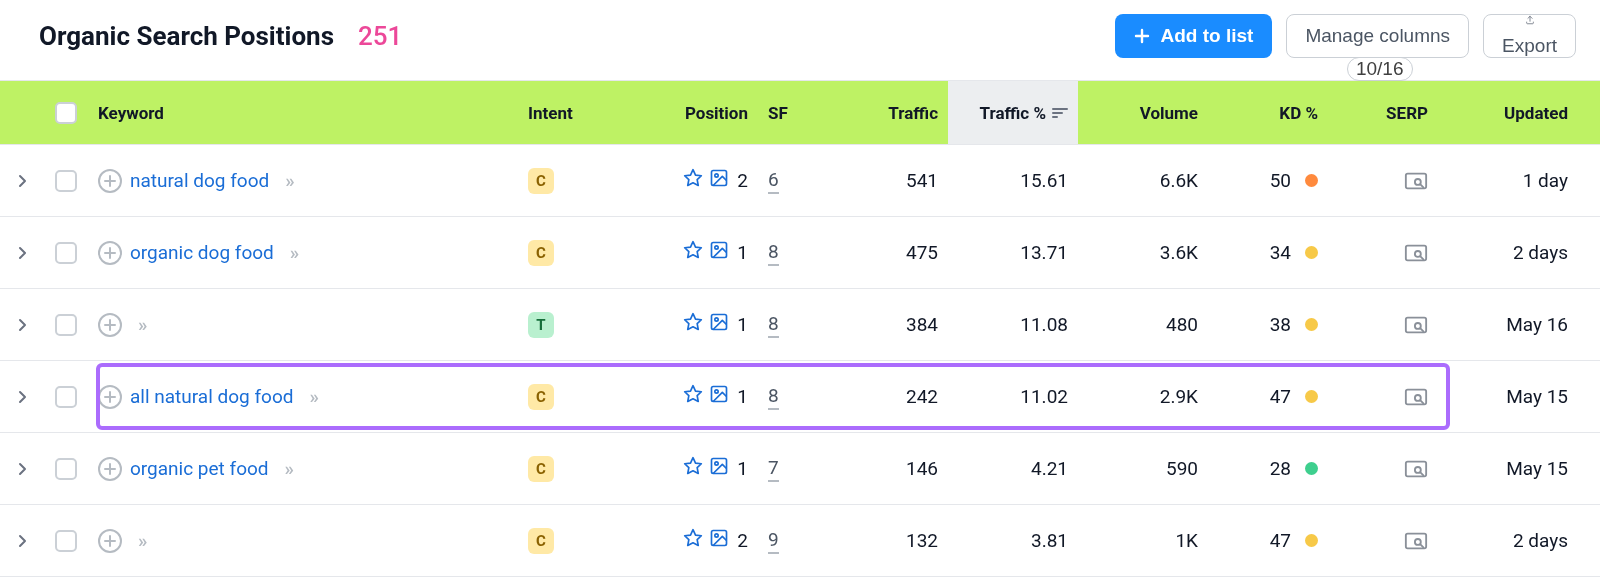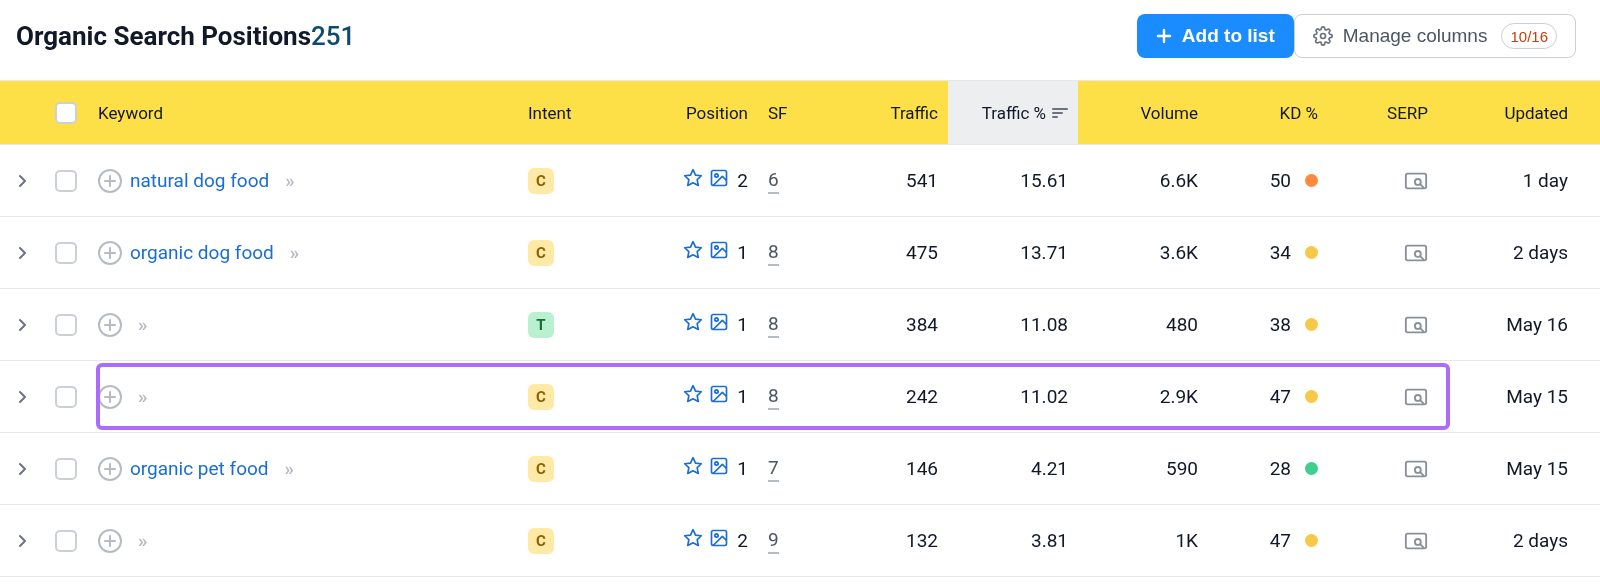--- a/index.html
+++ b/index.html
@@ -10,32 +10,34 @@
     color: #111827;
     background: #fff;
     width: 1600px;
   }
   .page { width: 1600px; }
 
   
   .toolbar {
     display: flex;
     align-items: center;
-    padding: 14px 24px 22px 16px;
+    padding: 14px 24px 22px 39px;
+    gap: 14px;
     justify-content: flex-end;
   }
   .title {
     font-size: 26px;
     font-weight: 700;
     color: #111827;
   }
   .title-count {
     font-size: 26px;
     font-weight: 500;
-    color: #0c4a6e;
+    color: #ec4899;
+    margin-left: 10px;
   }
   .spacer { flex: 1; }
   .btn {
     display: inline-flex;
     align-items: center;
     gap: 10px;
     height: 44px;
     border-radius: 8px;
     padding: 0 18px;
     font-size: 19px;
@@ -47,48 +49,49 @@
   .btn-primary {
     background: #1a8cff;
     color: #fff;
     margin-left: 45px;
   }
   .btn-secondary {
     background: #fff;
     color: #4b5563;
     border-color: #cbd0d6;
     font-weight: 500;
+    flex-direction: column;
   }
   .btn-pill {
     display: inline-flex;
     align-items: center;
     justify-content: center;
     height: 26px;
     min-width: 48px;
     padding: 0 8px;
     border: 1px solid #cbd0d6;
     border-radius: 999px;
-    font-size: 15px;
-    color: #c2410c;
+    font-size: 19px;
+    color: #404040;
     margin-left: 4px;
     font-weight: 500;
   }
 
   
   .tbl { width: 100%; border-top: 1px solid #e5e7eb; }
   .thead {
     display: grid;
     grid-template-columns: 44px 44px 430px 100px 140px 70px 120px 130px 130px 120px 110px 140px;
     align-items: center;
-    background: #fde047;
+    background: #bef264;
     border-bottom: 1px solid #e5e7eb;
     height: 64px;
     font-size: 17px;
     color: #111827;
-    font-weight: 400;
+    font-weight: 700;
   }
   .th { padding: 0 10px; display: flex; align-items: center; }
   .th.right { justify-content: flex-end; }
   .th.center { justify-content: center; }
   .th.sorted { background: #eceef0; height: 100%; align-items: center; }
   .sort-glyph { margin-left: 6px; color: #6b7280; }
 
   .row {
     display: grid;
     grid-template-columns: 44px 44px 430px 100px 140px 70px 120px 130px 130px 120px 110px 140px;
@@ -160,20 +163,26 @@
 
   <button class="btn btn-secondary">
     <svg width="20" height="20" viewBox="0 0 24 24" fill="none" stroke="#6b7280" stroke-width="2">
           <circle cx="12" cy="12" r="3"></circle>
           <path d="M19.4 15a1.7 1.7 0 0 0 .34 1.87l.06.06a2 2 0 1 1-2.83 2.83l-.06-.06a1.7 1.7 0 0 0-1.87-.34 1.7 1.7 0 0 0-1 1.56V21a2 2 0 1 1-4 0v-.09a1.7 1.7 0 0 0-1-1.56 1.7 1.7 0 0 0-1.87.34l-.6.06a2 2 0 1 1-2.83-2.83l.06-.06a1.7 1.7 0 0 0 .34-1.87 1.7 1.7 0 0 0-1.56-1H3a2 2 0 1 1 0-4h.09a1.7 1.7 0 0 0 1.56-1 1.7 1.7 0 0 0-.34-1.87l-.06-.06a2 2 0 1 1 2.83-2.83l.06.06a1.7 1.7 0 0 0 1.87.34H9a1.7 1.7 0 0 0 1-1.56V3a2 2 0 1 1 4 0v.09a1.7 1.7 0 0 0 1 1.56 1.7 1.7 0 0 0 1.87-.34l.06-.06a2 2 0 1 1 2.83 2.83l-.06.06a1.7 1.7 0 0 0-.34 1.87V9a1.7 1.7 0 0 0 1.56 1H21a2 2 0 1 1 0 4h-.09a1.7 1.7 0 0 0-1.56 1z"></path>
         </svg>
     <span>Manage columns</span>
     <span class="btn-pill">10/16</span>
   </button>
 
+  <button class="btn btn-secondary">
+    <svg width="18" height="18" viewBox="0 0 24 24" fill="none" stroke="#6b7280" stroke-width="2" stroke-linecap="round" stroke-linejoin="round">
+          <path d="M12 15V3M7 8l5-5 5 5M4 17v2a2 2 0 0 0 2 2h12a2 2 0 0 0 2-2v-2"></path>
+        </svg>
+    <span>Export</span>
+  </button>
 </div>
 
 <div class="tbl">
   <div class="thead">
     <div class="th center"></div>
     <div class="th center">
           <span class="chk-box"></span>
         </div>
     <div class="th">Keyword</div>
     <div class="th">Intent</div>
@@ -350,20 +359,21 @@
           </div>
           <div class="cell center">
             <span class="chk-box"></span>
           </div>
           <div class="cell">
             <span class="add-ico">
               <svg width="12" height="12" viewBox="0 0 12 12" fill="none" stroke="currentColor" stroke-width="2" stroke-linecap="round">
                 <path d="M6 1v10M1 6h10"></path>
               </svg>
             </span>
+            <a href="#" class="kw-link">all natural dog food</a>
             <span class="kw-arrows">»</span>
           </div>
           <div class="cell">
             <span class="intent-badge intent-C">C</span>
           </div>
           <div class="cell right">
             <span class="pos-icons">
               <span><svg width="20" height="20" viewBox="0 0 24 24" fill="none" stroke="#1a6dd6" stroke-width="2" stroke-linejoin="round">
                   <polygon points="12 2 15 8.5 22 9.3 17 14 18.3 21 12 17.8 5.7 21 7 14 2 9.3 9 8.5 12 2"></polygon>
                 </svg></span>

